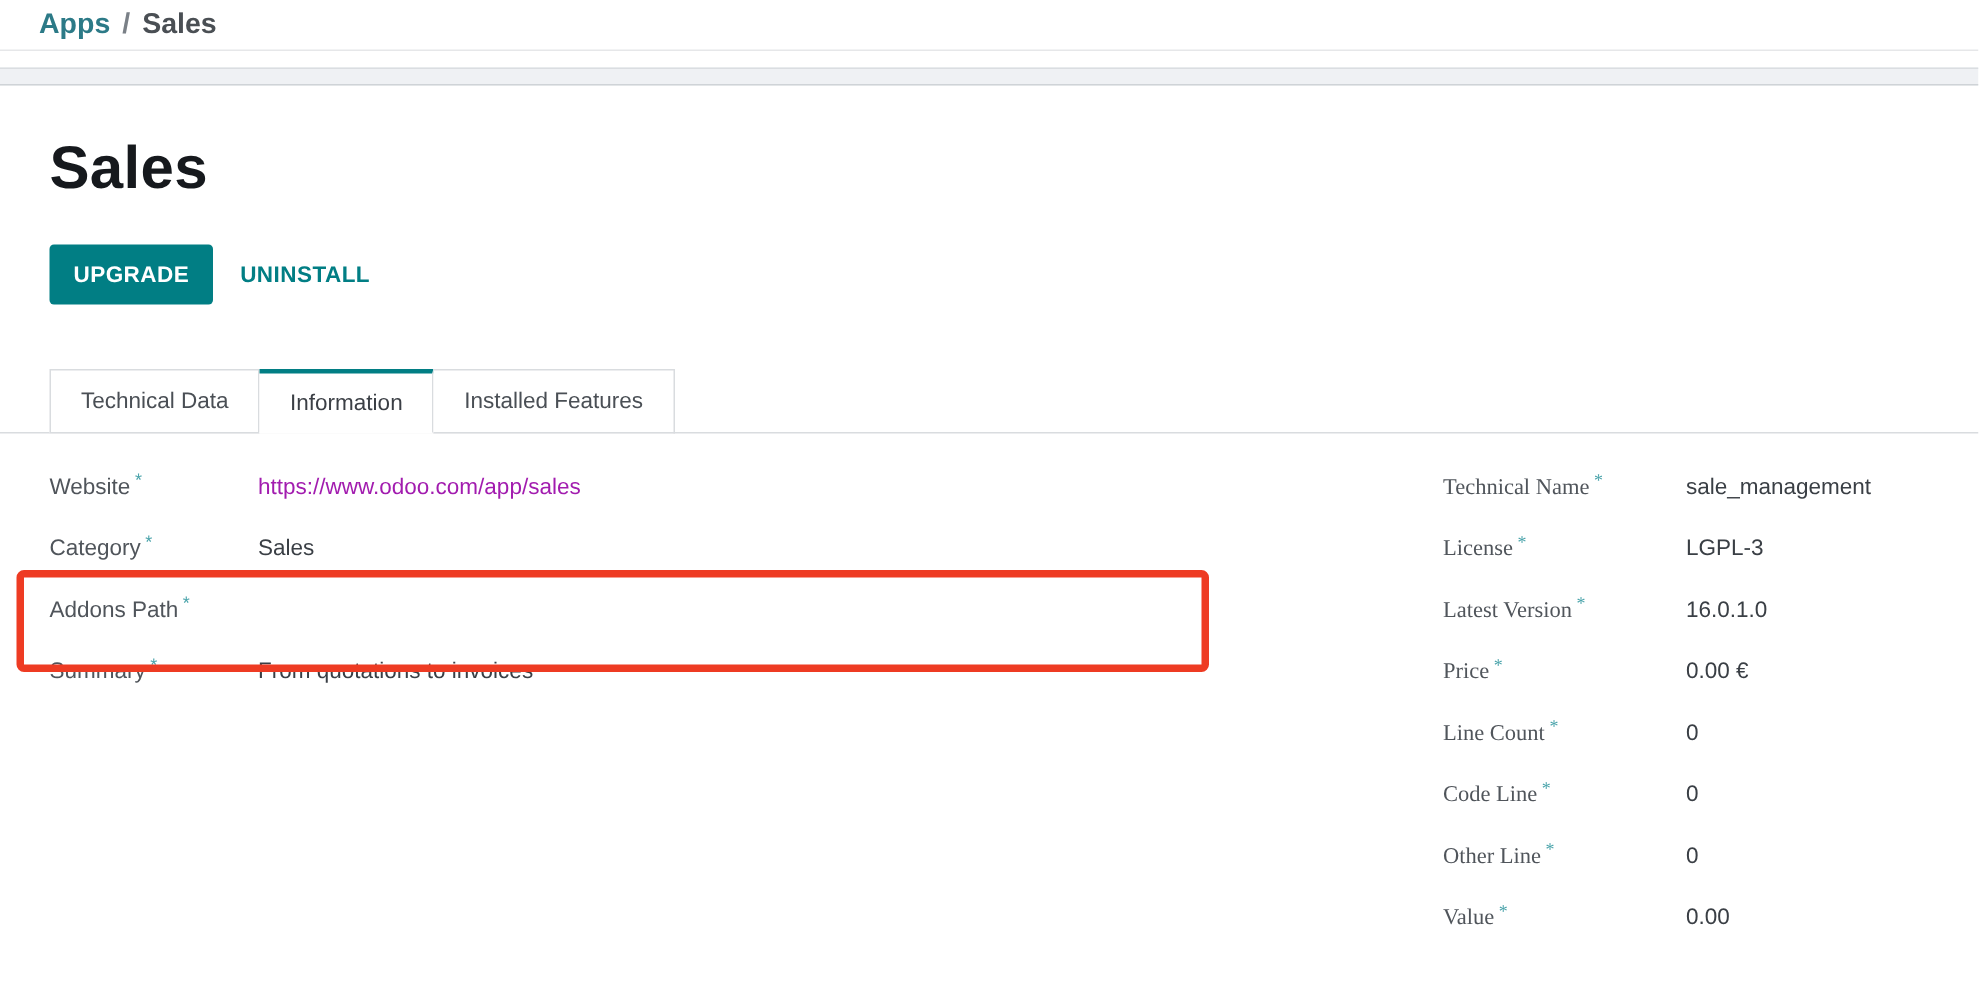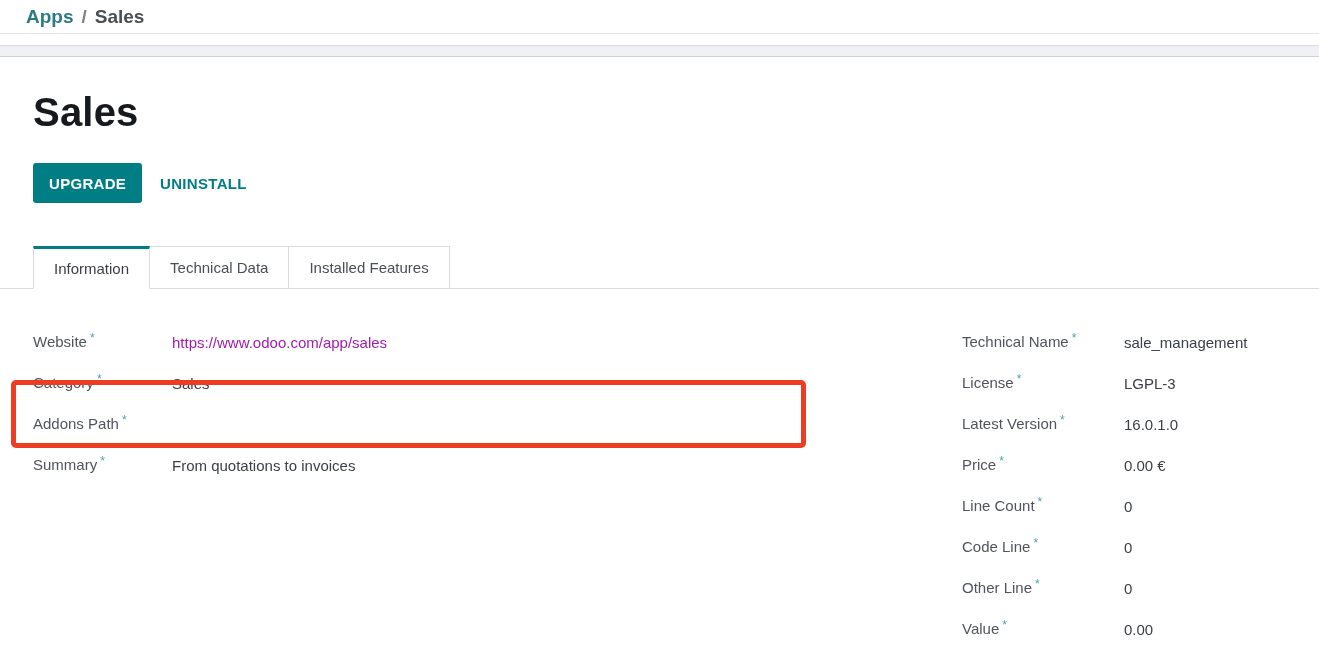--- a/index.html
+++ b/index.html
@@ -37,24 +37,24 @@
   .tabs { position:absolute; left:33px; top:246px; display:flex; z-index:2; }
   .tab { height:43px; padding:0 20px; display:flex; align-items:center; font-size:15px;
          color:#4a4f55; background:#fff; border:1px solid #d9dcdf; border-left:none; cursor:pointer; }
   .tab:first-child { border-left:1px solid #d9dcdf; }
   .tab.active { border-top:3px solid #017e84; border-bottom:1px solid #ffffff; color:#3b3f45; }
 
   
   .fields { position:absolute; left:33px; top:310px; width:1253px; display:flex; }
   .col-left  { width:896px; }
   .col-right { width:324px; margin-left:33px; }
-  .frow { display:flex; align-items:flex-end; height:41px; padding-top:6px; }
+  .frow { display:flex; align-items:flex-start; height:41px; padding-top:6px; }
   .frow.tall { height:46px; }
   .flabel-wrap { flex:0 0 139px; }
-  .col-right .flabel-wrap { flex:0 0 162px; }
+  .col-right .flabel-wrap { flex:0 0 162px;font-family:Liberation Serif, serif; }
   .flabel { font-size:15px; color:#50555b; }
   .flabel.dark { color:#1b1e22; }
   .req { font-size:12px; color:#4ba4ab; position:relative; top:-5px; margin-left:3px; }
   .fvalue { font-size:15px; color:#3a3f45; }
   .fvalue.link { color:#a21caf; cursor:pointer; text-decoration:none; }
   .finput { width:748px; height:26px; border:none; border-bottom:1px solid #b0b4b8;
             font-size:15px; color:#3a3f45; font-family:inherit; background:transparent;
             outline:none; padding:0; }
 
   
@@ -79,22 +79,22 @@
 
   <div class="page-title">Sales</div>
 
   <div class="actions">
     <button class="btn-primary">UPGRADE</button>
     <button class="btn-link">UNINSTALL</button>
   </div>
 
   <div class="tabs-underline"></div>
   <div class="tabs">
+    <div class="tab">Technical Data</div>
     <div class="tab active">Information</div>
-    <div class="tab">Technical Data</div>
     <div class="tab">Installed Features</div>
   </div>
 
   <div class="fields">
 
     <div class="col-left">
 
       <div class="frow">
         <div class="flabel-wrap">
           <span class="flabel">Website</span><span class="req">*</span>

